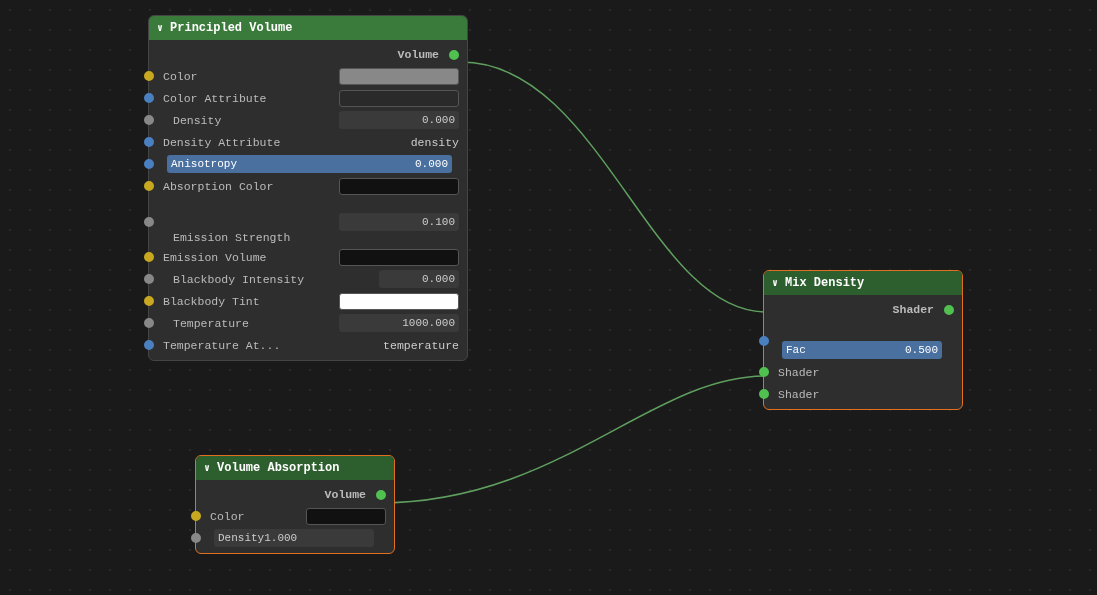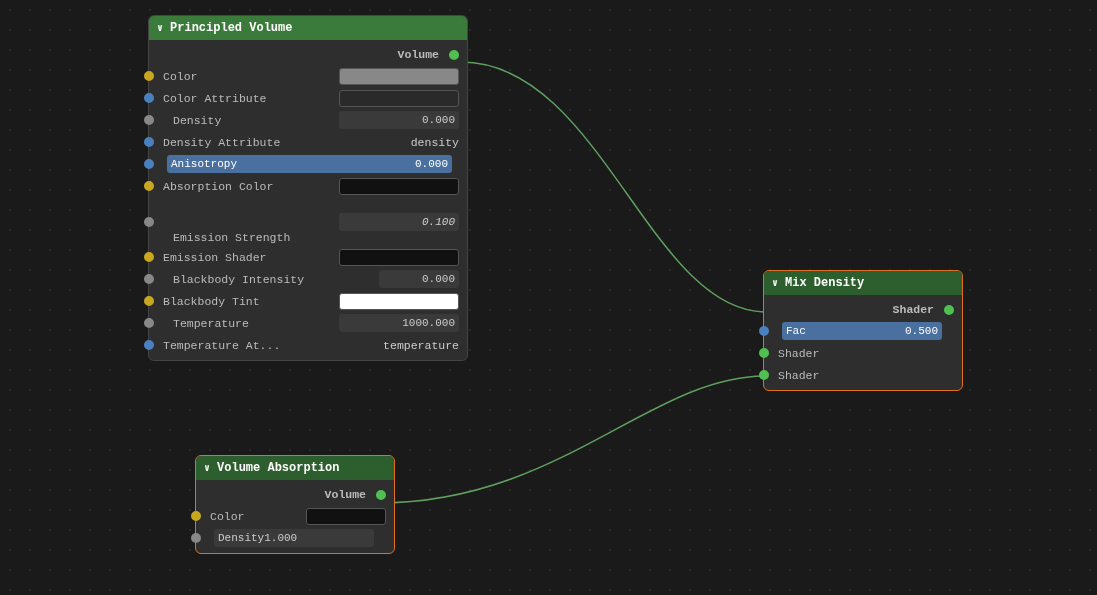--- a/index.html
+++ b/index.html
@@ -221,28 +221,28 @@
 
     <div class="node-row">
       <div class="socket yellow"></div>
       <span class="row-label">Absorption Color</span>
       <div class="color-swatch black"></div>
     </div>
 
     <div class="node-row">
       <div class="socket gray"></div>
       <span class="row-label" style="padding-left:10px;margin-top:32px;">Emission Strength</span>
-      <div class="value-field" style="width:120px;font-style:italic;">
+      <div class="value-field" style="width:120px;">
         <span style="flex:1;text-align:right;">0.100</span>
       </div>
     </div>
 
     <div class="node-row">
       <div class="socket yellow"></div>
-      <span class="row-label">Emission Shader</span>
+      <span class="row-label">Emission Volume</span>
       <div class="color-swatch black"></div>
     </div>
 
     <div class="node-row">
       <div class="socket gray"></div>
       <span class="row-label" style="padding-left:10px;">Blackbody Intensity</span>
       <div class="value-field" style="width:80px;">
         <span style="flex:1;text-align:right;">0.000</span>
       </div>
     </div>
@@ -304,21 +304,21 @@
   </div>
   <div class="node-body">
 
     <div class="node-output-row">
       <span class="socket-right-label">Shader</span>
       <div class="socket green" style="position:relative; left:auto; margin:0;"></div>
     </div>
 
     <div class="node-row">
       <div class="socket blue"></div>
-      <div class="slider-field" style="width:160px; margin-left:4px;">
+      <div class="slider-field" style="width:160px; margin-left:4px;margin-top:19px;">
         <span class="slider-label">Fac</span>
         <span class="slider-value">0.500</span>
       </div>
     </div>
 
     <div class="node-row">
       <div class="socket green"></div>
       <span class="row-label">Shader</span>
     </div>
 

